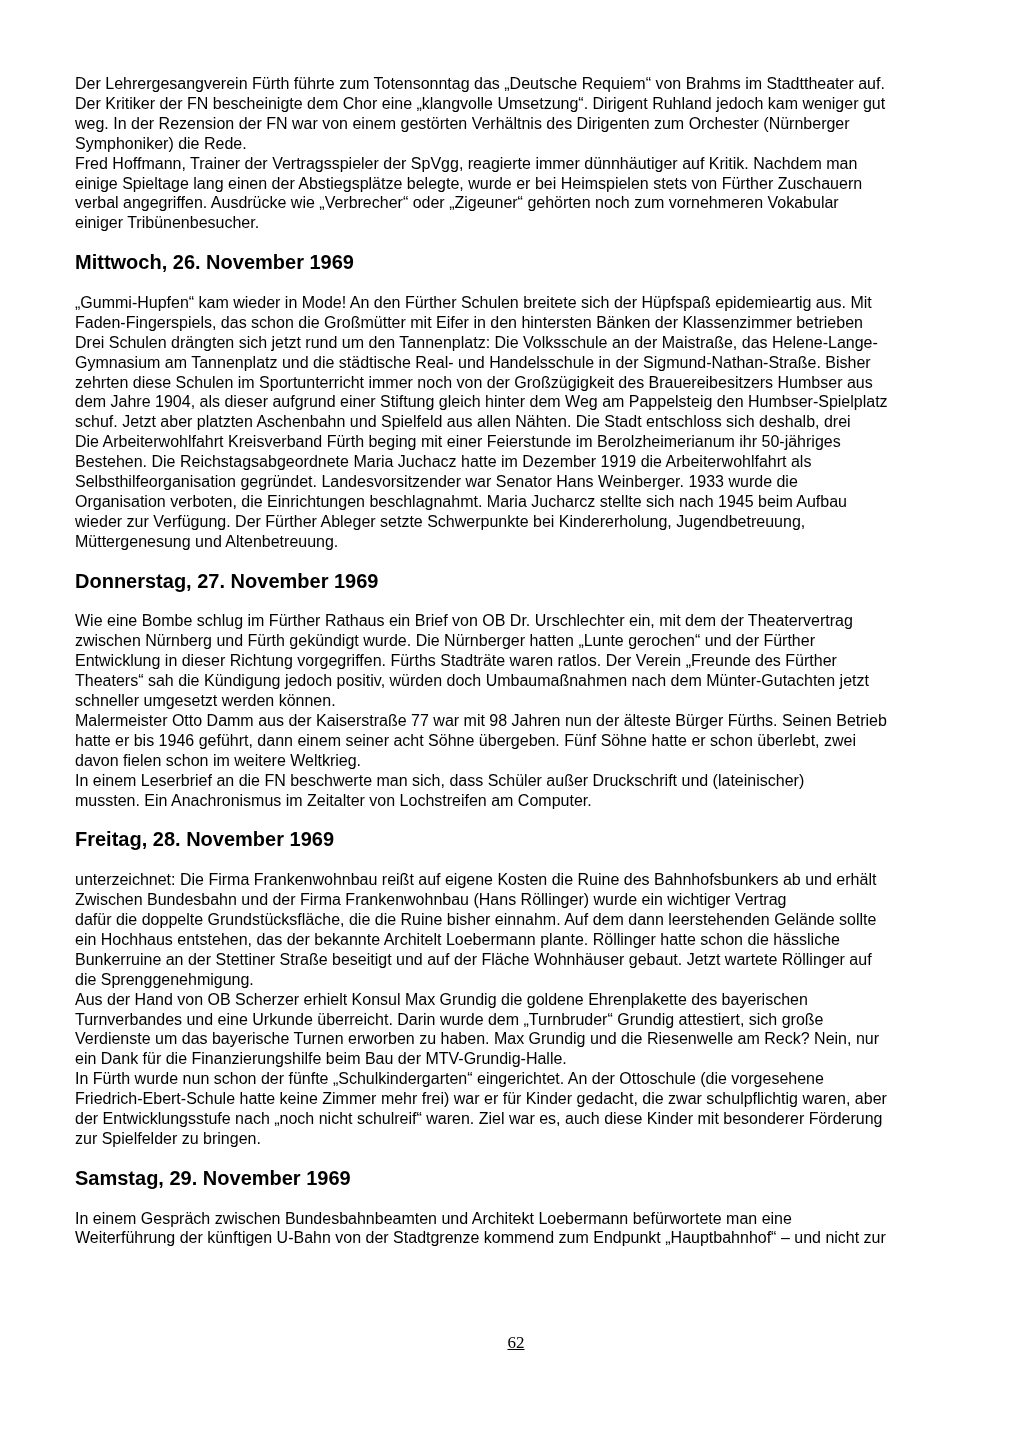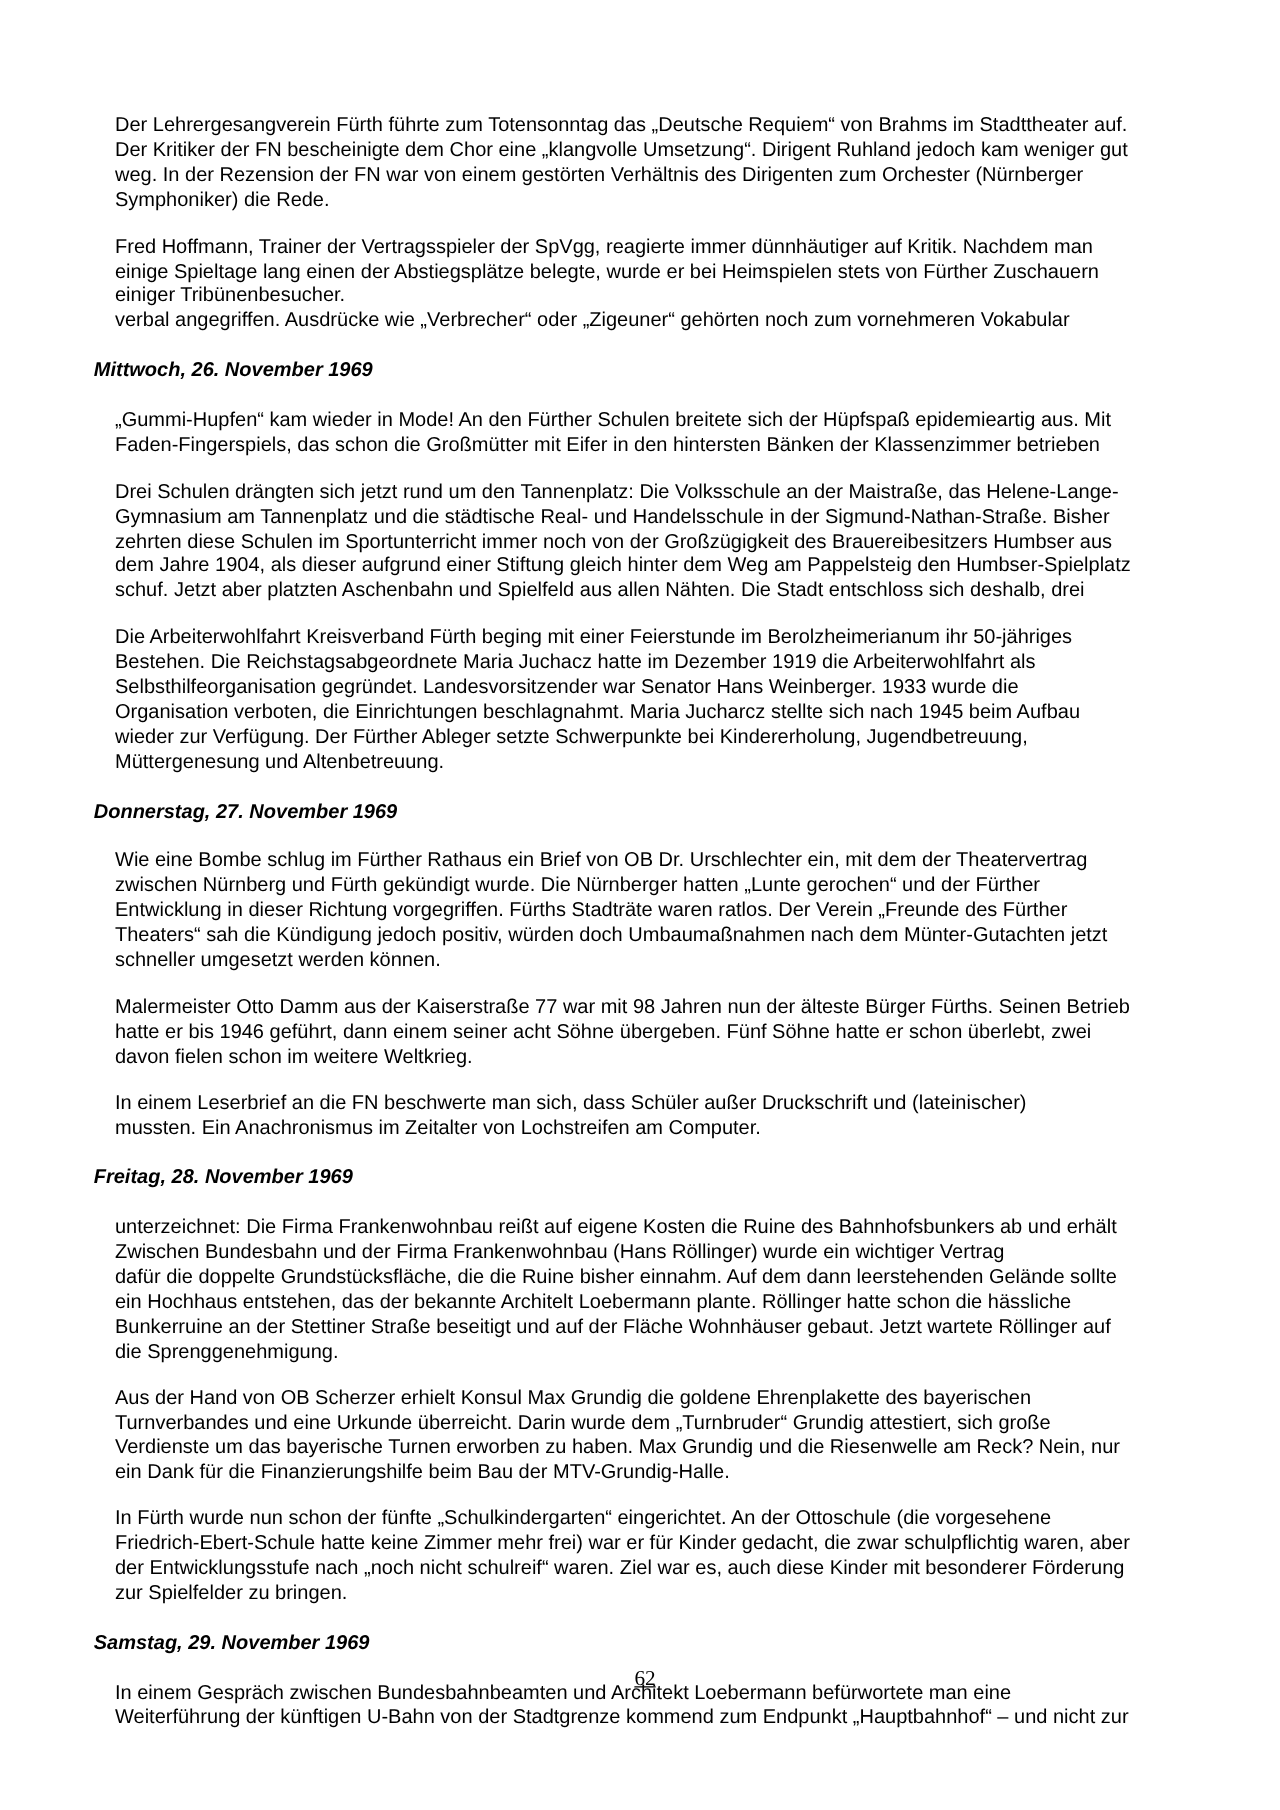--- a/index.html
+++ b/index.html
@@ -21,31 +21,30 @@
     background: #ffffff;
   }
   .content {
     position: absolute;
     left: 75px;
     top: 74px;
     width: 882px;
     font-size: 16px;
     line-height: 19.9px;
   }
-  p.paragraph { margin: 17px; }
+  p.paragraph { margin: 0; }
   .line {
     display: block;
     white-space: nowrap;
   }
   h2.heading {
-    font-size: 16px;
+    font-size: 20px;
     line-height: 19.9px;
     font-weight: bold;
     margin: 19.9px 0 19.9px 0;
-    font-style: italic;
   }
   .page-number {
     position: absolute;
     left: 75px;
     top: 1332px;
     width: 882px;
     text-align: center;
     font-family: "Liberation Serif", serif;
     font-size: 17px;
     line-height: 22px;
@@ -60,22 +59,22 @@
   <main class="content">
       <p class="paragraph">
         <span class="line">Der Lehrergesangverein Fürth führte zum Totensonntag das „Deutsche Requiem“ von Brahms im Stadttheater auf.</span>
         <span class="line">Der Kritiker der FN bescheinigte dem Chor eine „klangvolle Umsetzung“. Dirigent Ruhland jedoch kam weniger gut</span>
         <span class="line">weg. In der Rezension der FN war von einem gestörten Verhältnis des Dirigenten zum Orchester (Nürnberger</span>
         <span class="line">Symphoniker) die Rede.</span>
       </p>
       <p class="paragraph">
         <span class="line">Fred Hoffmann, Trainer der Vertragsspieler der SpVgg, reagierte immer dünnhäutiger auf Kritik. Nachdem man</span>
         <span class="line">einige Spieltage lang einen der Abstiegsplätze belegte, wurde er bei Heimspielen stets von Fürther Zuschauern</span>
+        <span class="line">verbal angegriffen. Ausdrücke wie „Verbrecher“ oder „Zigeuner“ gehörten noch zum vornehmeren Vokabular</span>
         <span class="line">einiger Tribünenbesucher.</span>
-        <span class="line">verbal angegriffen. Ausdrücke wie „Verbrecher“ oder „Zigeuner“ gehörten noch zum vornehmeren Vokabular</span>
       </p>
       <h2 class="heading">Mittwoch, 26. November 1969</h2>
       <p class="paragraph">
         <span class="line">„Gummi-Hupfen“ kam wieder in Mode! An den Fürther Schulen breitete sich der Hüpfspaß epidemieartig aus. Mit</span>
         <span class="line">Faden-Fingerspiels, das schon die Großmütter mit Eifer in den hintersten Bänken der Klassenzimmer betrieben</span>
       </p>
       <p class="paragraph">
         <span class="line">Drei Schulen drängten sich jetzt rund um den Tannenplatz: Die Volksschule an der Maistraße, das Helene-Lange-</span>
         <span class="line">Gymnasium am Tannenplatz und die städtische Real- und Handelsschule in der Sigmund-Nathan-Straße. Bisher</span>
         <span class="line">zehrten diese Schulen im Sportunterricht immer noch von der Großzügigkeit des Brauereibesitzers Humbser aus</span>

